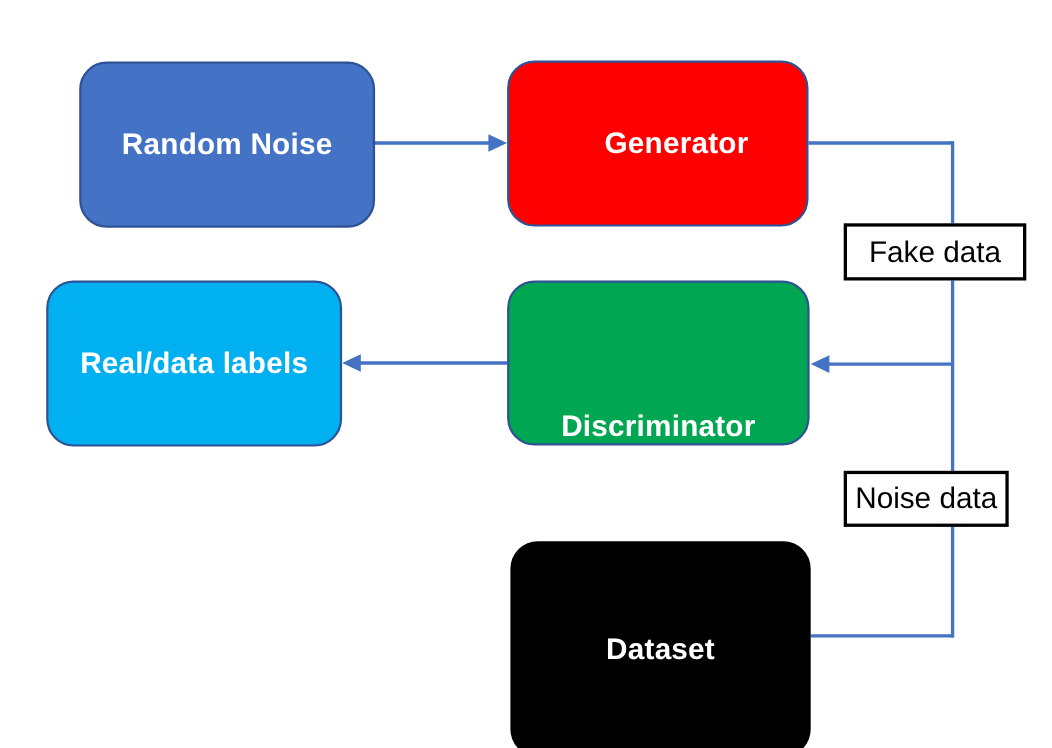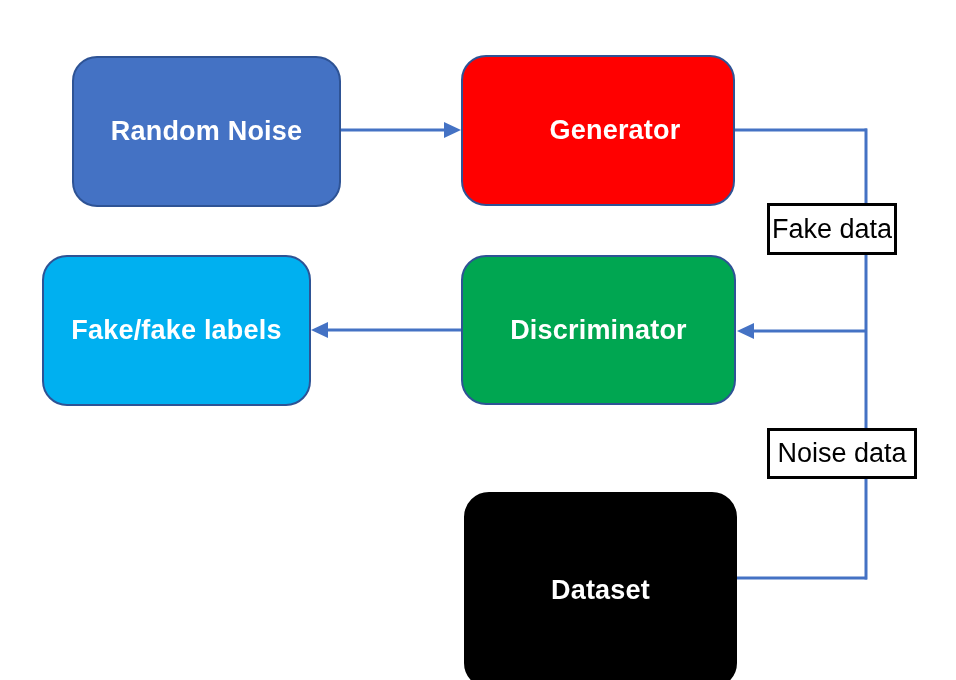--- a/index.html
+++ b/index.html
@@ -32,37 +32,37 @@
     box-sizing: border-box;
     color: #ffffff;
     font-size: 27px;
     font-weight: 600;
     letter-spacing: 0.2px;
     text-align: center;
   }
   .node-random-noise   { left: 42px;  top: 56px;  width: 269px; height: 151px; }
   .node-generator      { left: 461px; top: 55px;  width: 274px; height: 151px; padding-left: 34px; }
   .node-real-fake      { left: 42px;  top: 255px; width: 269px; height: 151px; }
-  .node-discriminator  { left: 461px; top: 255px; width: 275px; height: 150px; }
+  .node-discriminator  { left: 461px; top: 255px; width: 275px; height: 150px; align-items: flex-end; }
   .node-dataset        { left: 464px; top: 492px; width: 273px; height: 196px;
                          border-color: #000000; }
   .edge-label {
     position: absolute;
     z-index: 3;
     display: flex;
     align-items: center;
     justify-content: center;
     background: #ffffff;
     border: 3px solid #000000;
     box-sizing: border-box;
     color: #000000;
     font-size: 27px;
     font-weight: 400;
   }
-  .label-fake-data { left: 767px; top: 203px; width: 130px; height: 52px; }
+  .label-fake-data { left: 767px; top: 203px; width: 166px; height: 52px; }
   .label-real-data { left: 767px; top: 428px; width: 150px; height: 51px; }
 </style>
 </head>
 <body>
 
 <div class="canvas">
 
   <svg class="connectors" width="956" height="680" viewBox="0 0 956 680">
 
     <line x1="311" y1="130" x2="448" y2="130" stroke="#4472C4" stroke-width="3"></line>
@@ -83,21 +83,21 @@
 
   <div class="node node-random-noise" style="background: rgb(68, 114, 196); margin-left: 30px;">
     <span>Random Noise</span>
   </div>
 
   <div class="node node-generator" style="background: rgb(255, 0, 0);">
     <span>Generator</span>
   </div>
 
   <div class="node node-real-fake" style="background: rgb(0, 176, 240);">
-    <span>Fake/fake labels</span>
+    <span>Real/data labels</span>
   </div>
 
   <div class="node node-discriminator" style="background: rgb(0, 166, 81);">
     <span>Discriminator</span>
   </div>
 
   <div class="node node-dataset" style="background: rgb(0, 0, 0);">
     <span>Dataset</span>
   </div>
 

